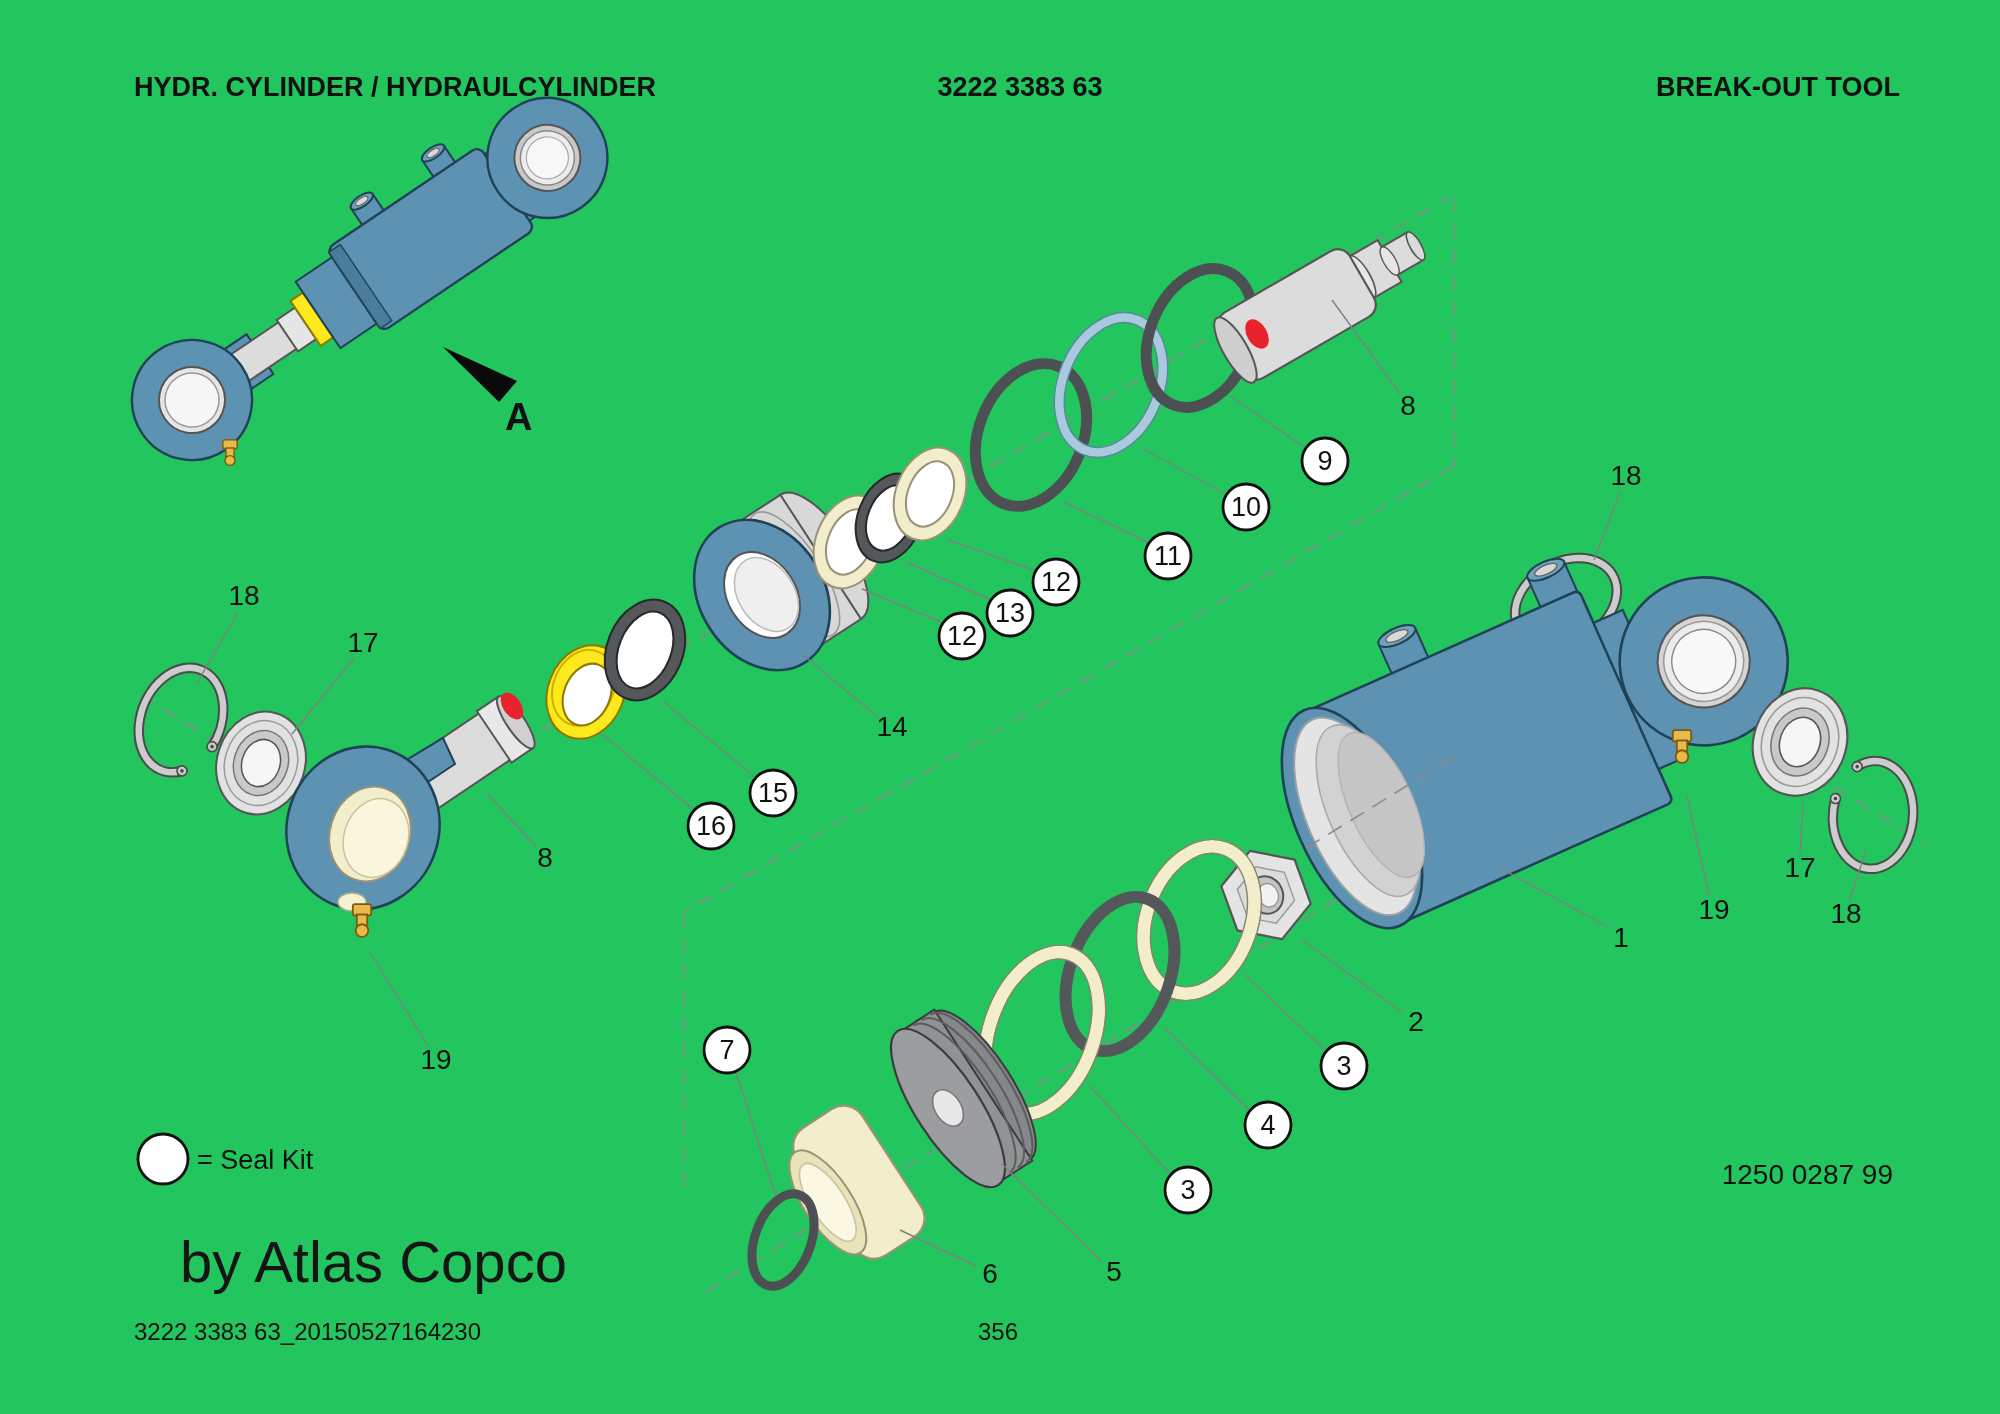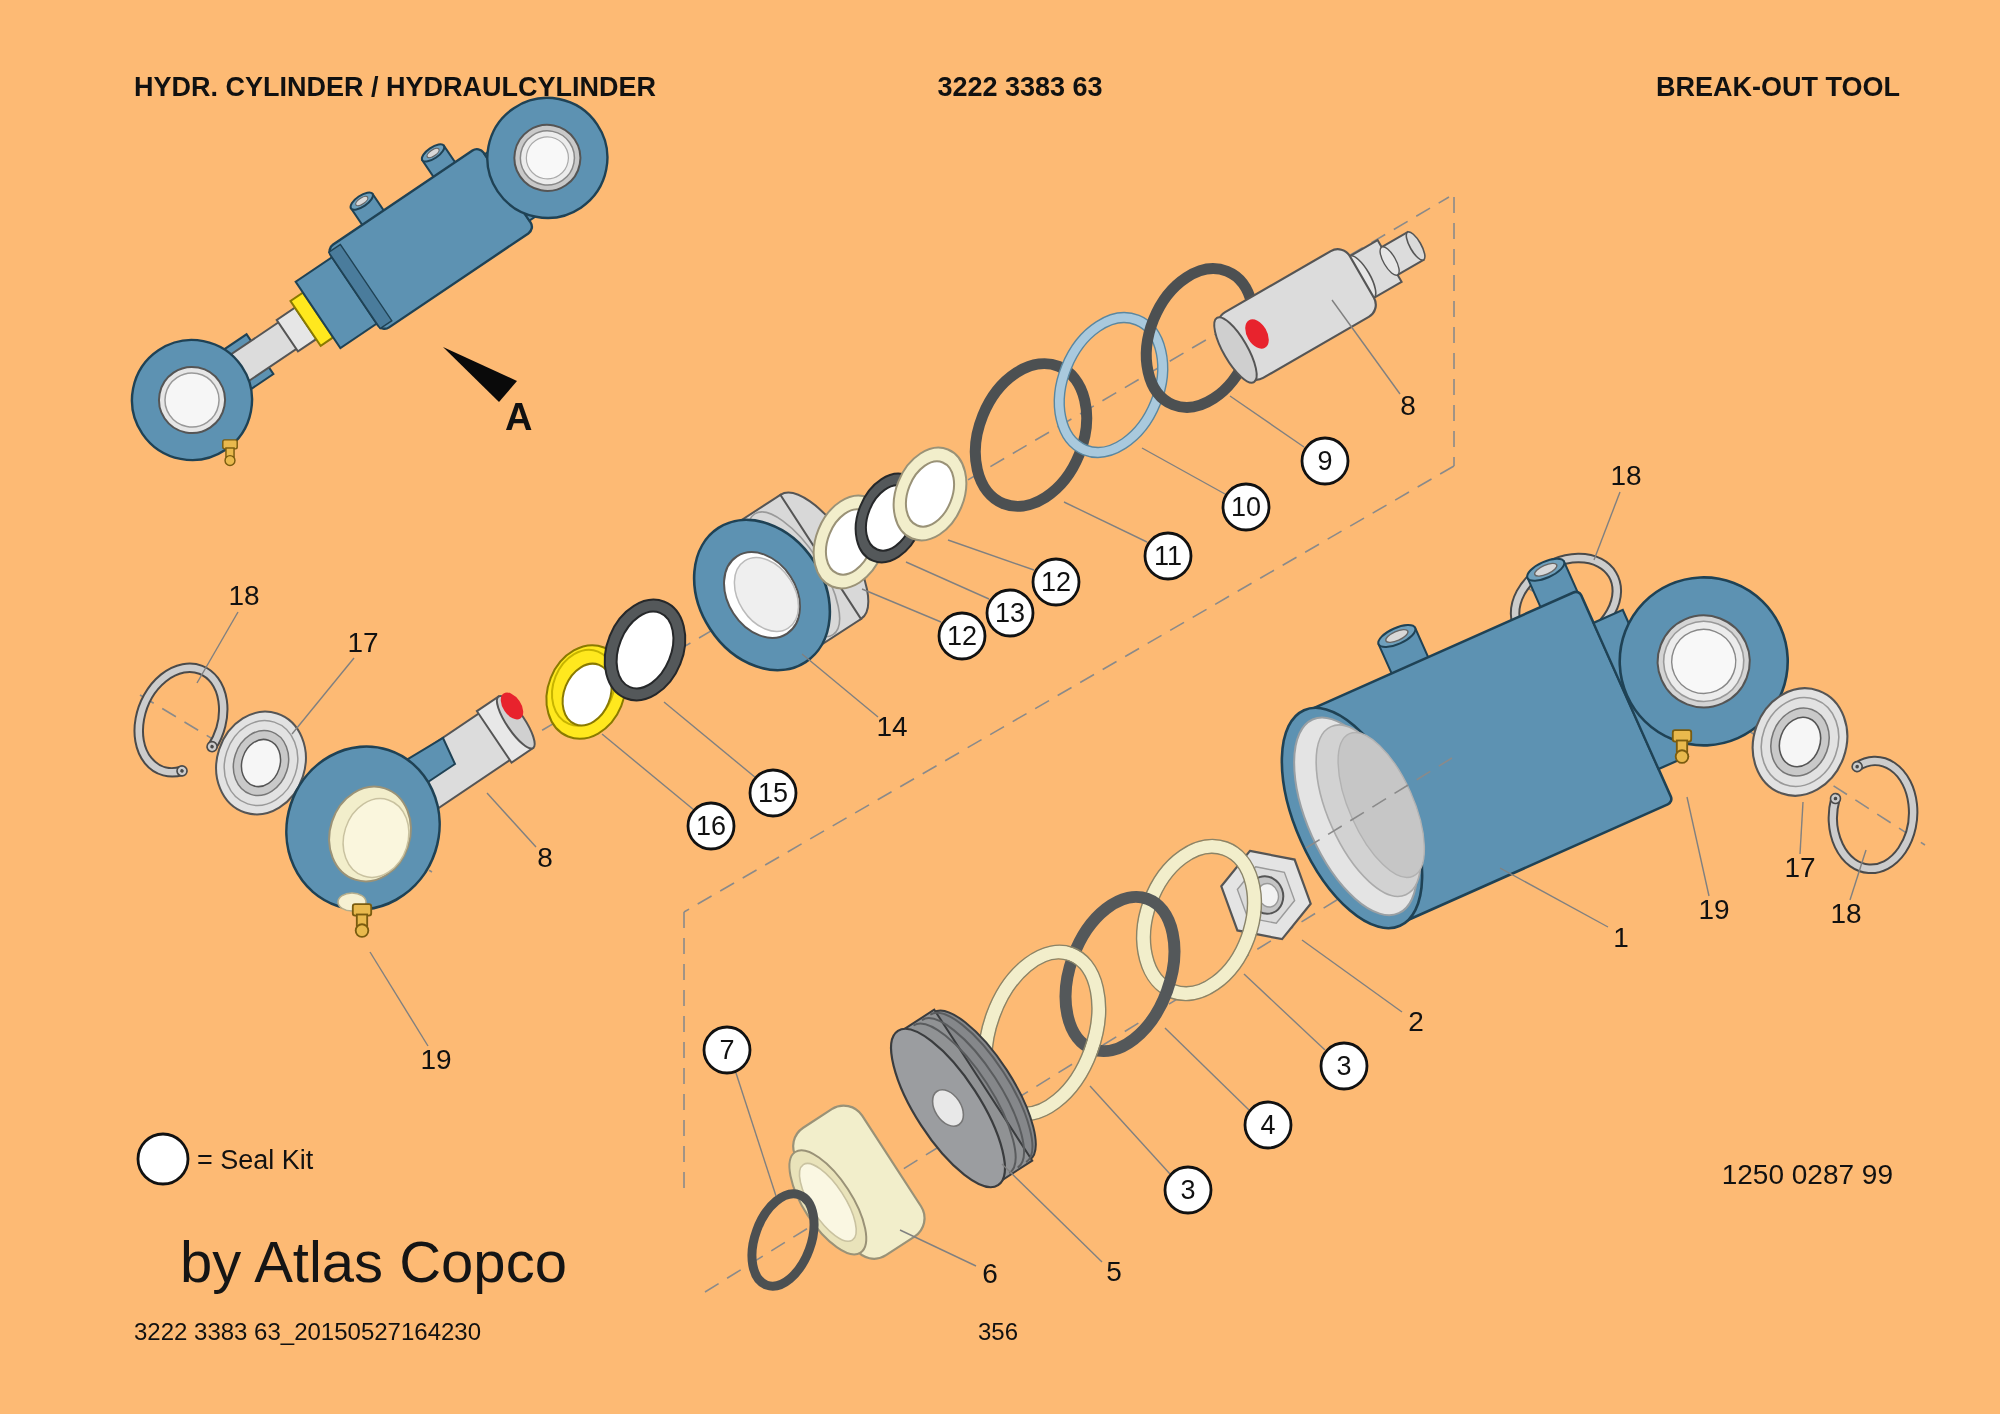--- a/index.html
+++ b/index.html
@@ -1,16 +1,16 @@
 <!DOCTYPE html>
 <html style="--data-part-blue: #5d92b2; --data-part-blue-dark: #1f4255; --data-steel-gray: #dcdcdc; --data-cream: #f2eecb; --data-yellow: #ffe81e; --data-seal-dark: #4c5052; --data-oring-blue: #a9c9dd; --data-marker-red: #e8232d; --data-brass-gold: #e9b94d; --data-silver: #c9c9c9; --data-piston-gray: #909294;"><head>
 <meta charset="utf-8">
 <style>
   html,body{margin:0;padding:0;background:#ffffff;}
-  #page{position:relative;width:2000px;height:1414px;background:#fdba74;overflow:hidden;
+  #page{position:relative;width:2000px;height:1414px;background:#22c55e;overflow:hidden;
         font-family:"Liberation Sans", sans-serif;}
   svg{position:absolute;inset:0;}
   :root{
     --part-blue:#5d92b2; --part-blue-dark:#1f4255; --part-blue-lite:#6fa0bc;
     --steel:#dcdcdc; --outline:#555555;
     --cream:#f2eecb; --cream-dark:#9a9277; --cream-deep:#e9e3ba;
     --yellow:#ffe81e; --yellow-dark:#8a7a00;
     --seal-dark:#4c5052; --oring-blue:#a9c9dd; --oring-blue-dark:#5a87a0;
     --red:#e8232d; --gold:#e9b94d; --gold-dark:#7a5c10;
     --silver:#c9c9c9; --piston:#909294; --piston-dark:#3a3c3e;

